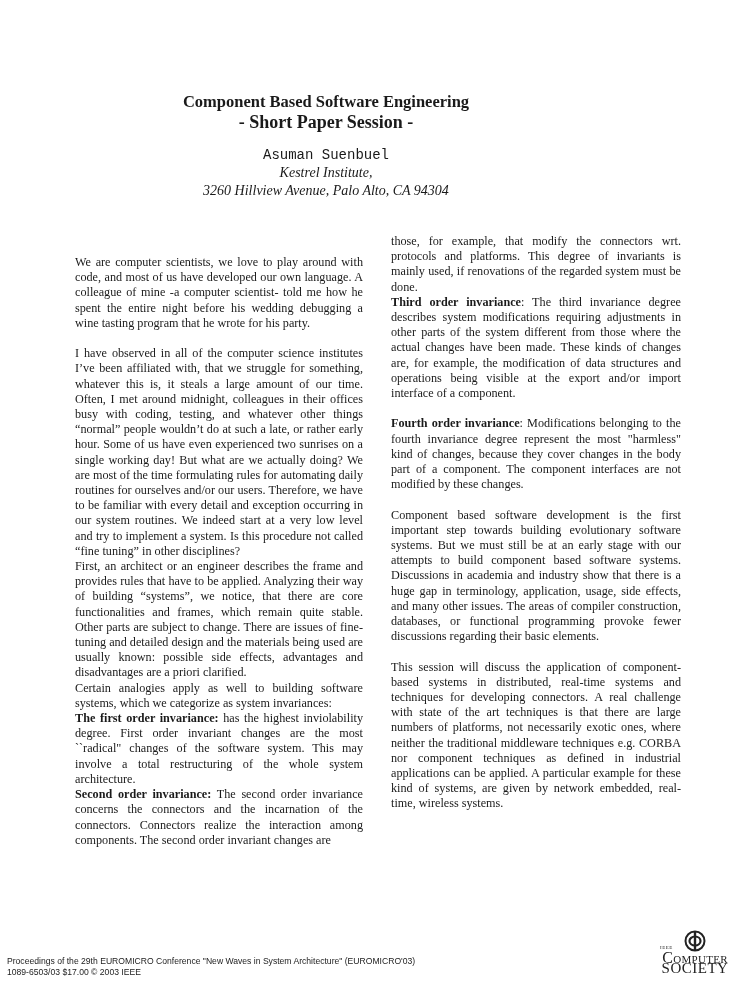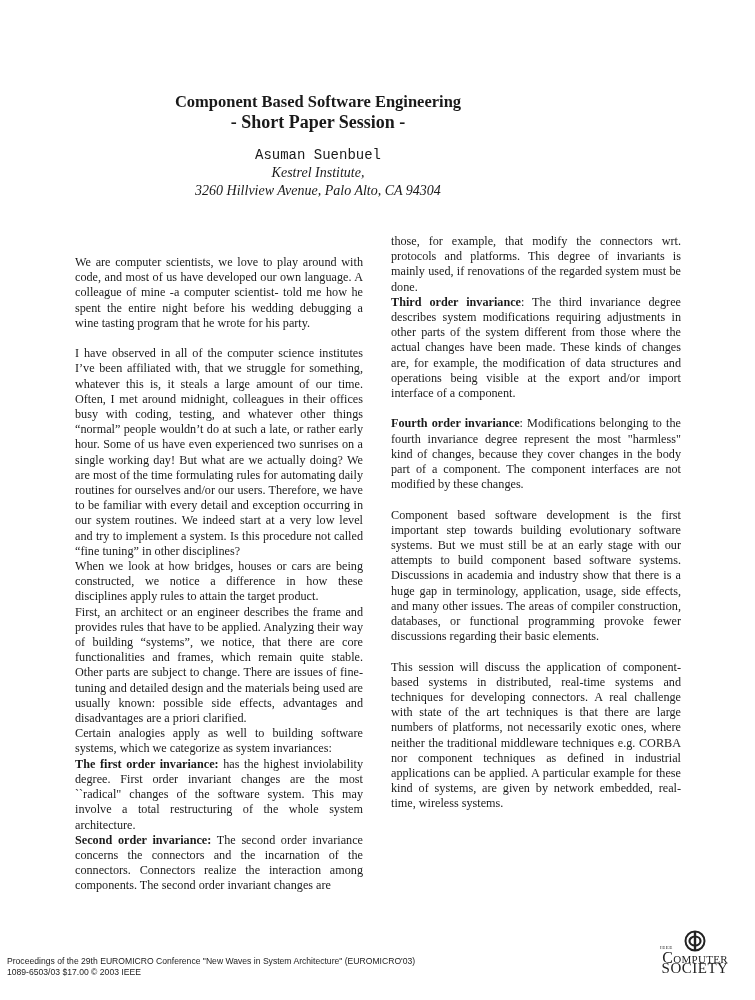--- a/index.html
+++ b/index.html
@@ -1,17 +1,17 @@
 <!DOCTYPE html>
 <html><head>
 <meta charset="utf-8">
 <style>
   html, body { margin: 0; padding: 0; background: #ffffff; }
   body { width: 755px; height: 1000px; position: relative; overflow: hidden; color: #1a1a1a; font-family: "Liberation Serif", serif; }
-  .header { position: absolute; top: 92px; left: 4px; width: 604px; text-align: center; padding-left: 12px; }
+  .header { position: absolute; top: 92px; left: 12px; width: 604px; text-align: center; padding-left: 12px; }
   .title { font-weight: bold; font-size: 16.5px; line-height: 20px; margin: 0; }
   .subtitle { font-weight: bold; font-size: 18px; line-height: 20px; margin: 0; }
   .author { font-size: 14px; line-height: 18px; margin-top: 14px; font-family: Liberation Mono, monospace; }
   .affil { font-size: 14px; line-height: 18px; font-style: italic; }
   .col { position: absolute; font-size: 12.2px; line-height: 15.2px; text-align: justify; }
   .col-left { left: 75px; top: 255px; width: 288px; }
   .col-right { left: 391px; top: 234px; width: 290px; }
   .col p { margin: 0; }
   .col p.gap { margin-top: 15.2px; }
   b { font-weight: bold; }
@@ -29,21 +29,20 @@
   <div class="title">Component Based Software Engineering</div>
   <div class="subtitle">- Short Paper Session -</div>
   <div class="author">Asuman Suenbuel</div>
   <div class="affil">Kestrel Institute,</div>
   <div class="affil">3260 Hillview Avenue, Palo Alto, CA 94304</div>
 </div>
 
 <div class="col col-left">
   <p>We are computer scientists, we love to play around with code, and most of us have developed our own language. A colleague of mine -a computer scientist- told me how he spent the entire night before his wedding debugging a wine tasting program that he wrote for his party.</p>
   <p class="gap">I have observed in all of the computer science institutes I’ve been affiliated with, that we struggle for something, whatever this is, it steals a large amount of our time. Often, I met around midnight, colleagues in their offices busy with coding, testing, and whatever other things “normal” people wouldn’t do at such a late, or rather early hour. Some of us have even experienced two sunrises on a single working day! But what are we actually doing?  We are most of the time formulating rules for automating daily routines for ourselves and/or our users. Therefore, we have to be familiar with every detail and exception occurring in our system routines. We indeed start at a very low level and try to implement a system. Is this procedure not called “fine tuning” in other disciplines?</p>
-  <p>When we look at how bridges, houses or cars are being constructed, we notice a difference in how these disciplines apply rules to attain the target product.</p>
   <p>First, an architect or an engineer describes the frame and provides rules that have to be applied.  Analyzing their way of building “systems”, we notice, that there are core functionalities and frames, which remain quite stable. Other parts are   subject to change. There are issues of fine-tuning and detailed design and the materials being used are usually known: possible side effects, advantages and disadvantages are a priori clarified.</p>
   <p> Certain analogies apply as well to building software systems, which we categorize as system invariances:</p>
   <p><b>The first order invariance:</b><span> has the highest inviolability degree.  First order invariant changes are the most ``radical" changes of the software system. This may involve a total restructuring of the whole system architecture.</span></p>
   <p><b>Second order invariance:</b><span> The second order invariance concerns the connectors and the incarnation of the connectors. Connectors realize the interaction among components. The second order invariant changes are</span></p>
 </div>
 
 <div class="col col-right">
   <p>those, for example, that modify the connectors wrt. protocols and platforms.  This degree of invariants is mainly used, if renovations of the regarded system must be done.</p>
   <p><b>Third order invariance</b><span>: The third invariance degree describes system modifications requiring adjustments in other parts of the system different from those where the actual changes have been made. These kinds of changes are, for example, the modification of data structures and operations being visible at the export and/or import interface of a component.</span></p>
   <p class="gap"><b>Fourth order invariance</b><span>: Modifications belonging to the fourth invariance degree represent the most "harmless" kind of changes, because they cover changes in the body part of a component.  The component interfaces are not modified by these changes.</span></p>

